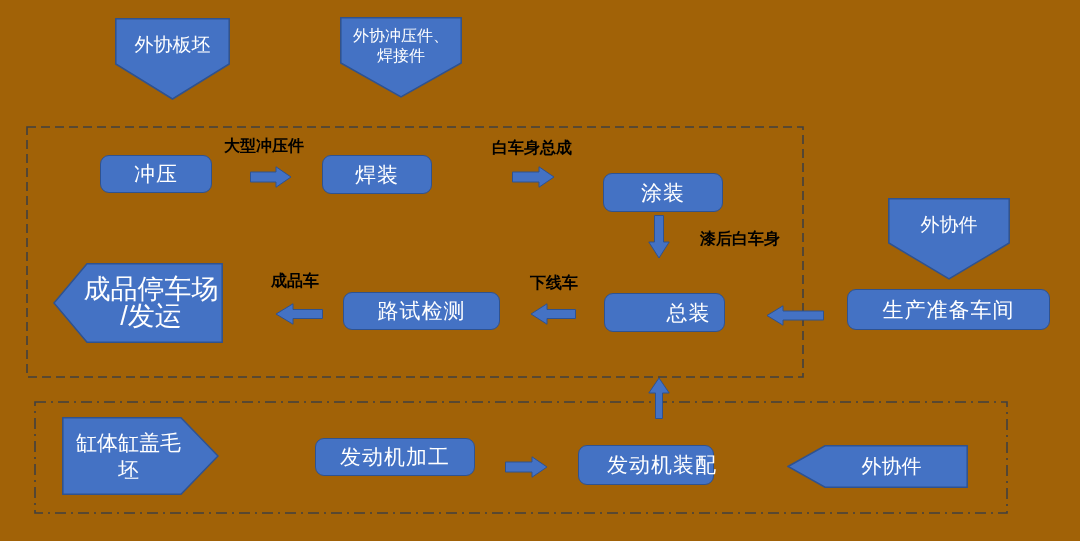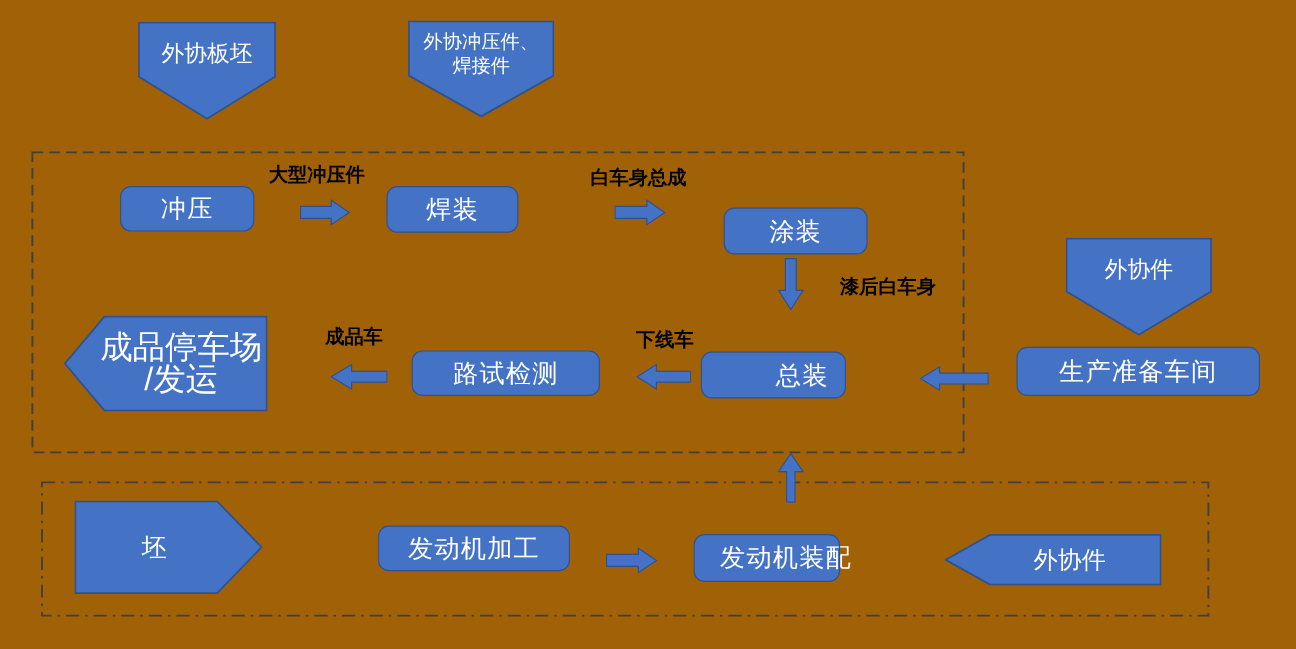--- a/index.html
+++ b/index.html
@@ -95,21 +95,21 @@
   </svg>
   <svg class="abs" style="left:512px;top:166px;" width="43" height="22" viewBox="0 0 43 22">
     <polygon points="0.5,6 27,6 27,0.8 42,11 27,21.2 27,16 0.5,16" fill="#4472C4" stroke="#2F528F" stroke-width="1"></polygon>
   </svg>
 
   <svg class="abs" style="left:648px;top:215px;" width="22" height="44" viewBox="0 0 22 44">
     <polygon points="6.5,0.5 15.5,0.5 15.5,27 21.2,27 11,43 0.8,27 6.5,27" fill="#4472C4" stroke="#2F528F" stroke-width="1"></polygon>
   </svg>
   <div class="lbl" style="left:688px;top:229px;width:104px;">漆后白车身</div>
 
-  <div class="node" style="left:584px;top:293px;width:121px;height:39px;padding-left:48px;">
+  <div class="node" style="left:604px;top:293px;width:121px;height:39px;padding-left:48px;">
     <span>总装</span>
   </div>
   <div class="node" style="left:847px;top:289px;width:203px;height:41px;">
     <span>生产准备车间</span>
   </div>
   <div class="node" style="left:343px;top:292px;width:157px;height:38px;">
     <span>路试检测</span>
   </div>
 
   <svg class="abs" style="left:766px;top:305px;" width="58" height="21" viewBox="0 0 58 21">
@@ -137,28 +137,29 @@
 
   <svg class="abs" style="left:648px;top:377px;" width="22" height="42" viewBox="0 0 22 42">
     <polygon points="7.5,41.5 14.5,41.5 14.5,16 21.2,16 11,1 0.8,16 7.5,16" fill="#4472C4" stroke="#2F528F" stroke-width="1"></polygon>
   </svg>
 
   <div class="pent" style="left:62px;top:417px;width:157px;height:78px;">
     <svg width="157" height="78" viewBox="0 0 157 78">
       <polygon points="0.8,0.8 119,0.8 156,39 119,77.2 0.8,77.2" fill="#4472C4" stroke="#2F528F" stroke-width="1.5"></polygon>
     </svg>
     <div class="ptxt" style="height:78px;width:calc(100% - 24px);padding-right:24px;font-size:21px;line-height:27px;">
+      <span>缸体缸盖毛</span>
       <span>坯</span>
     </div>
   </div>
 
   <div class="node" style="left:315px;top:438px;width:160px;height:38px;">
     <span>发动机加工</span>
   </div>
-  <div class="node" style="left:578px;top:445px;width:122px;height:40px;padding-left:32px;">
+  <div class="node" style="left:578px;top:445px;width:136px;height:40px;padding-left:32px;">
     <span>发动机装配</span>
   </div>
 
   <svg class="abs" style="left:505px;top:456px;" width="43" height="22" viewBox="0 0 43 22">
     <polygon points="0.5,6 27,6 27,0.8 42,11 27,21.2 27,16 0.5,16" fill="#4472C4" stroke="#2F528F" stroke-width="1"></polygon>
   </svg>
 
   <div class="pent" style="left:787px;top:445px;width:181px;height:43px;">
     <svg width="181" height="43" viewBox="0 0 181 43">
       <polygon points="1,21.5 38,0.8 180.2,0.8 180.2,42.2 38,42.2" fill="#4472C4" stroke="#2F528F" stroke-width="1.5"></polygon>

